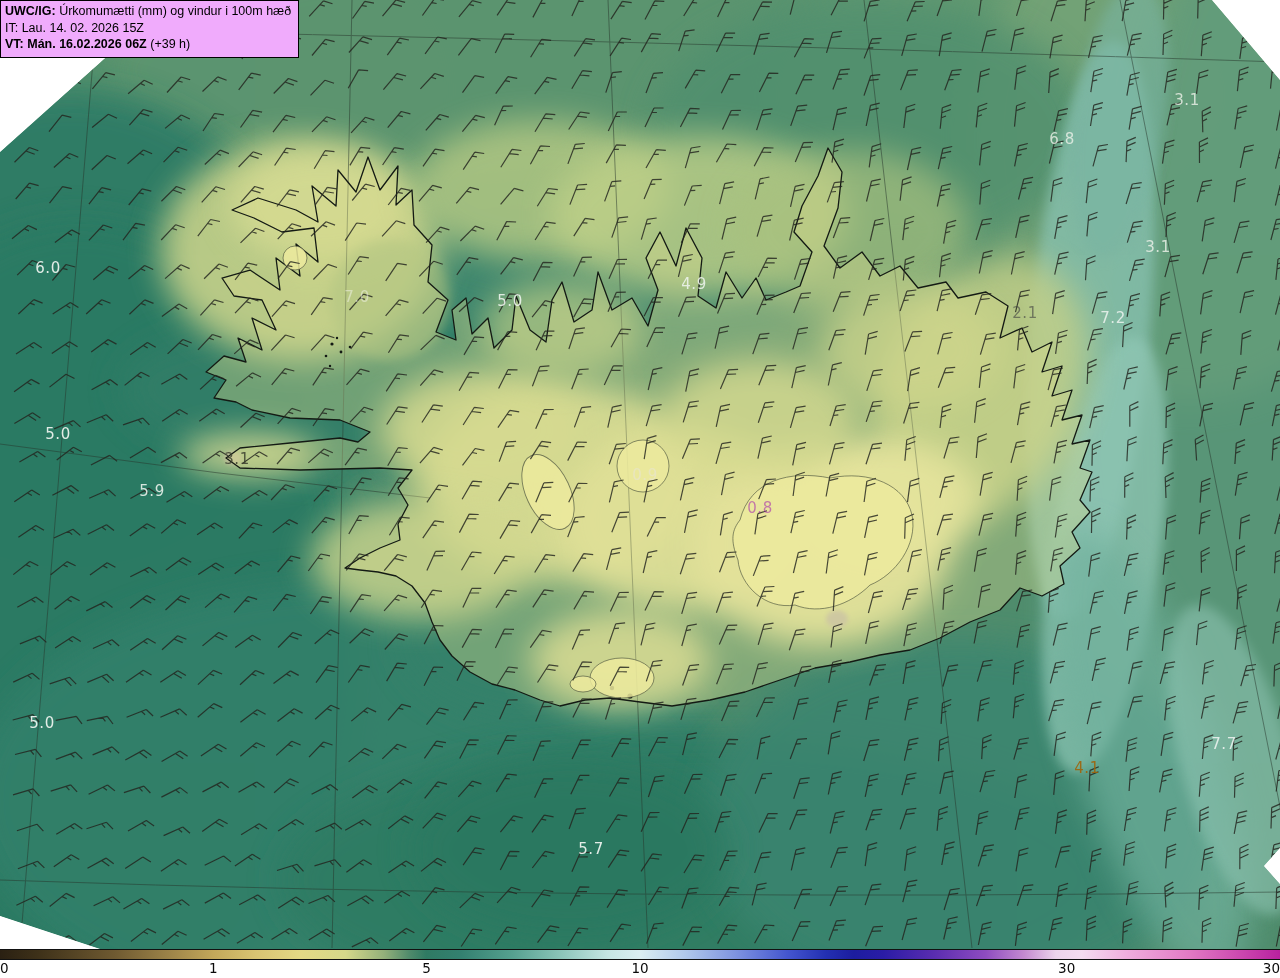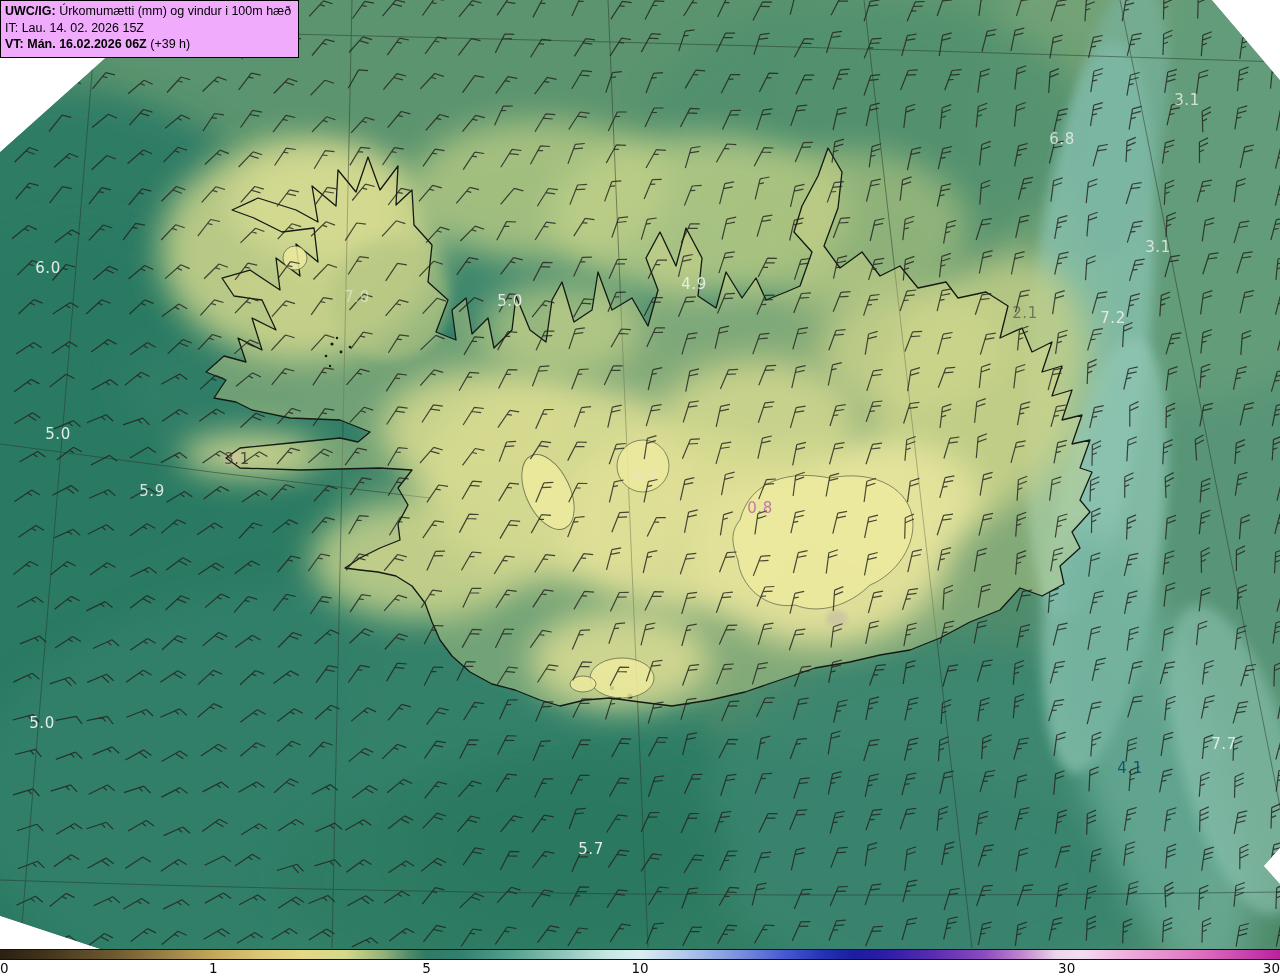--- a/index.html
+++ b/index.html
@@ -168,21 +168,21 @@
       <div class="vlabel" style="left: 357px; top: 297px; color: rgb(244, 244, 236); opacity: 0.5;">7.0</div>
       <div class="vlabel" style="left: 510px; top: 301px; color: rgb(238, 244, 238); opacity: 0.9;">5.0</div>
       <div class="vlabel" style="left: 694px; top: 284px; color: rgb(238, 244, 238); opacity: 0.88;">4.9</div>
       <div class="vlabel" style="left: 985px; top: 313px; color: #404040; opacity: 0.6; margin-left: 40px;">2.1</div>
       <div class="vlabel" style="left: 1062px; top: 139px; color: rgb(238, 242, 234); opacity: 0.8;">6.8</div>
       <div class="vlabel" style="left: 1187px; top: 100px; color: rgb(238, 242, 234); opacity: 0.8;">3.1</div>
       <div class="vlabel" style="left: 1158px; top: 247px; color: rgb(238, 242, 234); opacity: 0.82;">3.1</div>
       <div class="vlabel" style="left: 1113px; top: 318px; color: rgb(238, 244, 240); opacity: 0.85;">7.2</div>
       <div class="vlabel" style="left: 42px; top: 723px; color: rgb(242, 246, 242); opacity: 0.92;">5.0</div>
       <div class="vlabel" style="left: 591px; top: 849px; color: rgb(242, 246, 242); opacity: 0.92;">5.7</div>
-      <div class="vlabel" style="left: 1130px; top: 768px; color: #0c4a6e; opacity: 0.88;">4.1</div>
+      <div class="vlabel" style="left: 1087px; top: 768px; color: #a16207; opacity: 0.88;">4.1</div>
       <div class="vlabel" style="left: 1224px; top: 744px; color: rgb(242, 246, 244); opacity: 0.85;">7.7</div>
       <div class="vlabel" style="left: 645px; top: 475px; color: rgb(232, 228, 218); opacity: 0.55;">0.9</div>
       <div class="vlabel" style="left: 760px; top: 508px; color: #a21caf; opacity: 0.55;">0.8</div>
     </div>
 
   <div id="legend">
     <div>
       <b>UWC/IG:</b>
       <span>Úrkomumætti (mm) og vindur i 100m hæð</span>
     </div>

